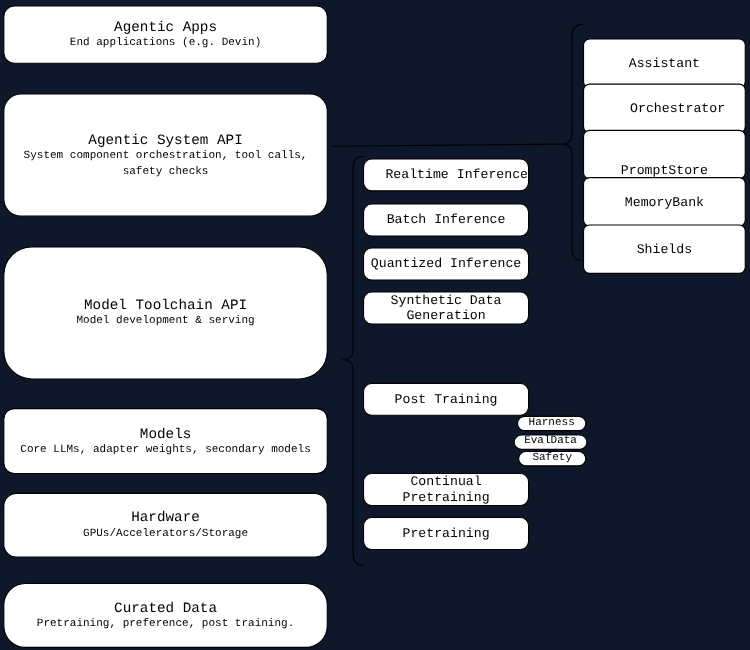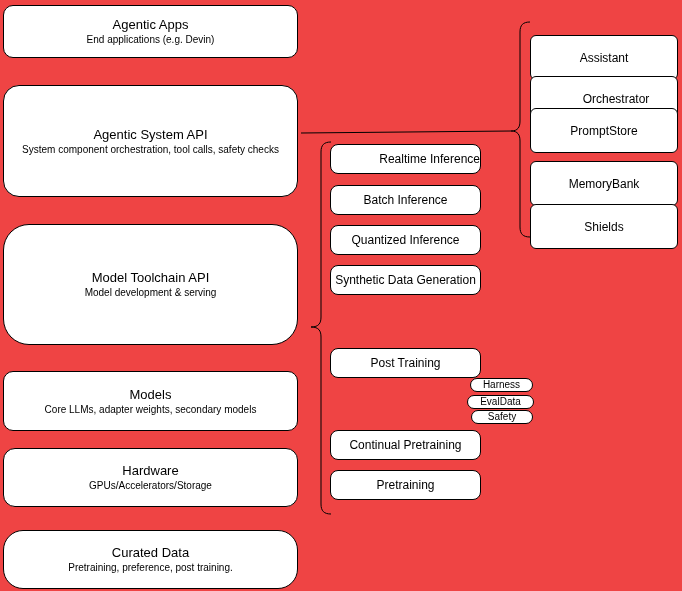--- a/index.html
+++ b/index.html
@@ -1,20 +1,20 @@
 <!DOCTYPE html>
 <html><head>
 <meta charset="utf-8">
 <style>
   html,body{margin:0;padding:0;background:#ffffff;}
   #canvas{
     position:relative;
     width:682px;height:591px;
-    background:#ef4444;
-    font-family:Liberation Sans, sans-serif;
+    background:#0f172a;
+    font-family:Liberation Mono, monospace;
     color:#000000;
     overflow:hidden;
   }
   .node{
     position:absolute;
     box-sizing:border-box;
     background:#ffffff;
     border:1px solid #000000;
     display:flex;
     flex-direction:column;
@@ -36,21 +36,21 @@
   .lb6{top:530px;height:59px;border-radius:20px;}
 
   
   .mb{left:330px;width:151px;height:30px;border-radius:8px;}
   .mb1{top:144px;align-items:flex-end;}.mb2{top:185px;}.mb3{top:225px;}
   .mb4{top:265px;}.mb5{top:307px;}.mb6{top:348px;}
   .mb7{top:389px;}.mb8{top:430px;}.mb9{top:470px;}
 
   
   .rb{left:530px;width:148px;height:45px;border-radius:6px;}
-  .rb1{top:35px;}.rb2{top:76px;padding-left:24px;}.rb3{top:108px;}
+  .rb1{top:35px;}.rb2{top:76px;padding-left:24px;}.rb3{top:118px;justify-content:flex-end;}
   .rb4{top:161px;}.rb5{top:204px;}
 
   
   .oval{
     position:absolute;
     box-sizing:border-box;
     background:#ffffff;
     border:1px solid #000000;
     border-radius:999px;
     display:flex;align-items:center;justify-content:center;

